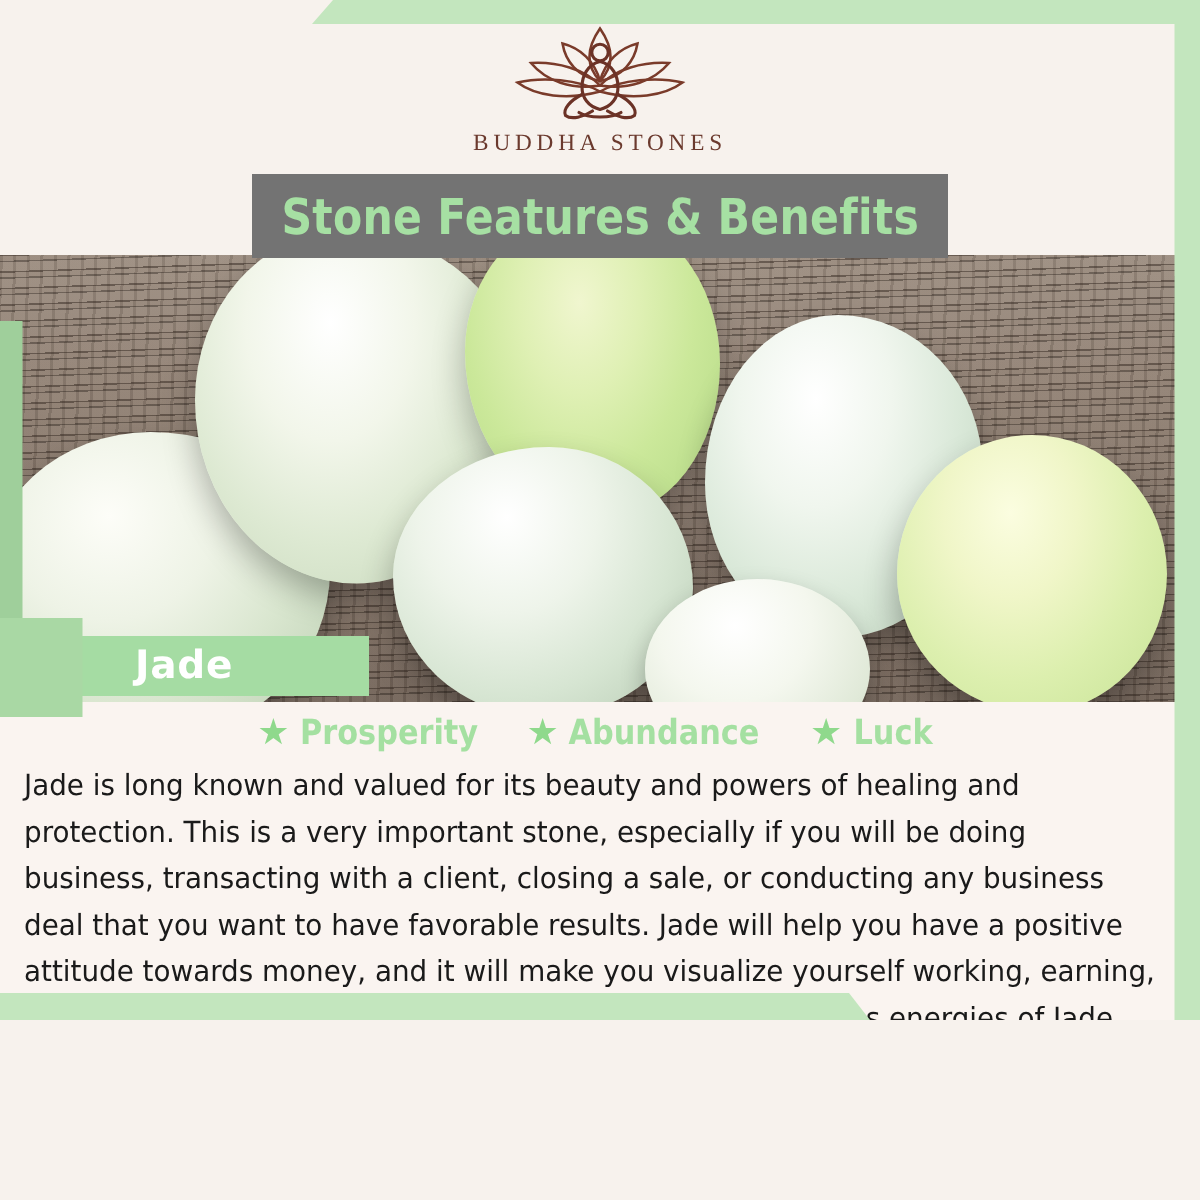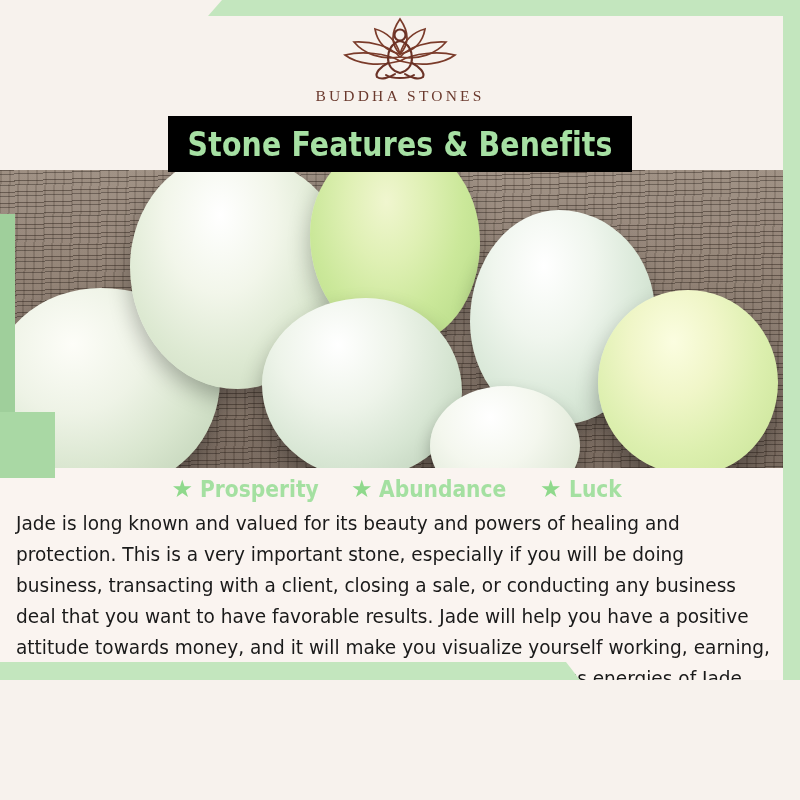--- a/index.html
+++ b/index.html
@@ -50,21 +50,21 @@
     font-size:15.5px;letter-spacing:3.2px;color:#6B3A2E;font-weight:400;
   }
 
   
   .title-band{
     position:absolute;top:120px;left:0;width:800px;height:50px;
     background:#F7F2ED;z-index:5;
   }
   .title-plate{
     position:absolute;top:116px;left:168px;width:464px;height:56px;
-    background:#000000;z-index:5;
+    background:#737373;z-index:5;
     display:flex;align-items:center;justify-content:center;
   }
   .title-text{
     font-family:"DejaVu Sans","Liberation Sans",sans-serif;
     font-weight:bold;font-size:33px;color:#A6E0A3;
     letter-spacing:.2px;line-height:1;
     transform:scaleX(.86);transform-origin:center;white-space:nowrap;
   }
 
   
@@ -186,20 +186,23 @@
       </svg>
       <div class="brand-name">BUDDHA STONES</div>
     </div>
   </div>
 
   <div class="title-band"></div>
   <div class="title-plate">
     <div class="title-text">Stone Features &amp; Benefits</div>
   </div>
 
+  <div class="jade-band">
+    <div class="jade-label">Jade</div>
+  </div>
 
   <div class="content">
     <div class="benefits">
       <div class="benefit">
         <span class="star">★</span>
         <span class="benefit-label">Prosperity</span>
       </div>
       <div class="benefit">
         <span class="star">★</span>
         <span class="benefit-label">Abundance</span>

